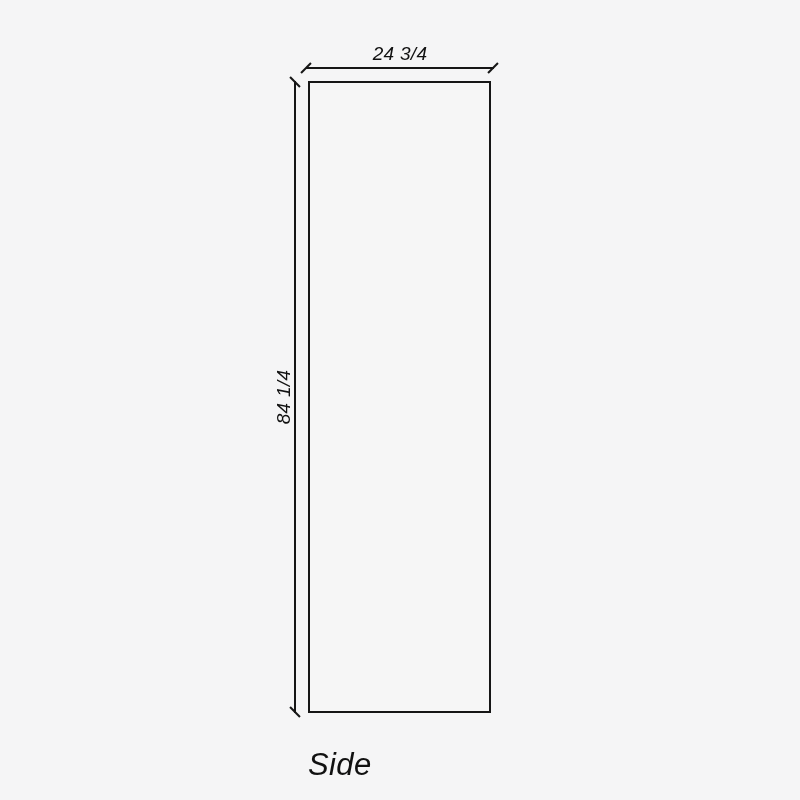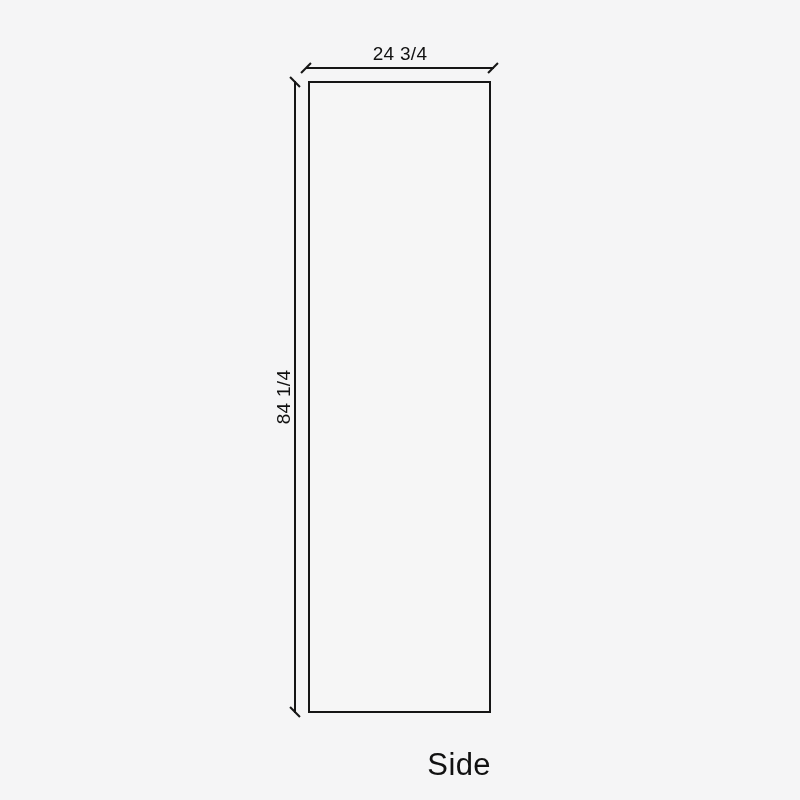--- a/index.html
+++ b/index.html
@@ -13,20 +13,21 @@
     background:var(--background);
     font-family:"Liberation Sans","DejaVu Sans",sans-serif;
     color:var(--text);
   }
   .canvas{
     position:relative;
     width:688px;
     height:800px;
     background:var(--background);
     overflow:hidden;
+    font-style:italic;
   }
   .panel{
     position:absolute;
     left:308px; top:81px;
     width:183px; height:632px;
     border:2px solid var(--line);
     background:var(--panel-fill);
     box-sizing:border-box;
   }
   .dim-line-h{
@@ -66,21 +67,21 @@
     transform:translate(-50%,-50%) rotate(-90deg);
     font-size:19px;
     line-height:20px;
     letter-spacing:0.3px;
     white-space:nowrap;
   }
   .caption{
     position:absolute;
     left:308px; top:747px;
     width:183px;
-    text-align:right;
+    text-align:left;
     font-size:31px;
     line-height:36px;
     letter-spacing:0.4px;
   }
 </style>
 </head>
 <body>
 
 <div class="canvas">
 

